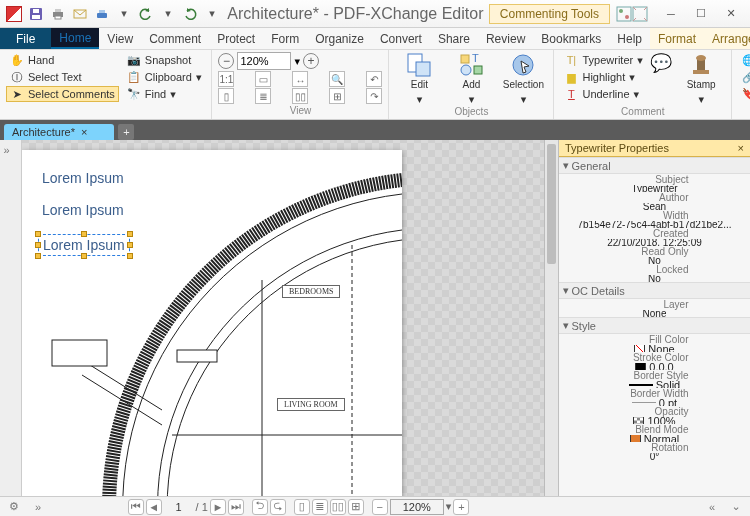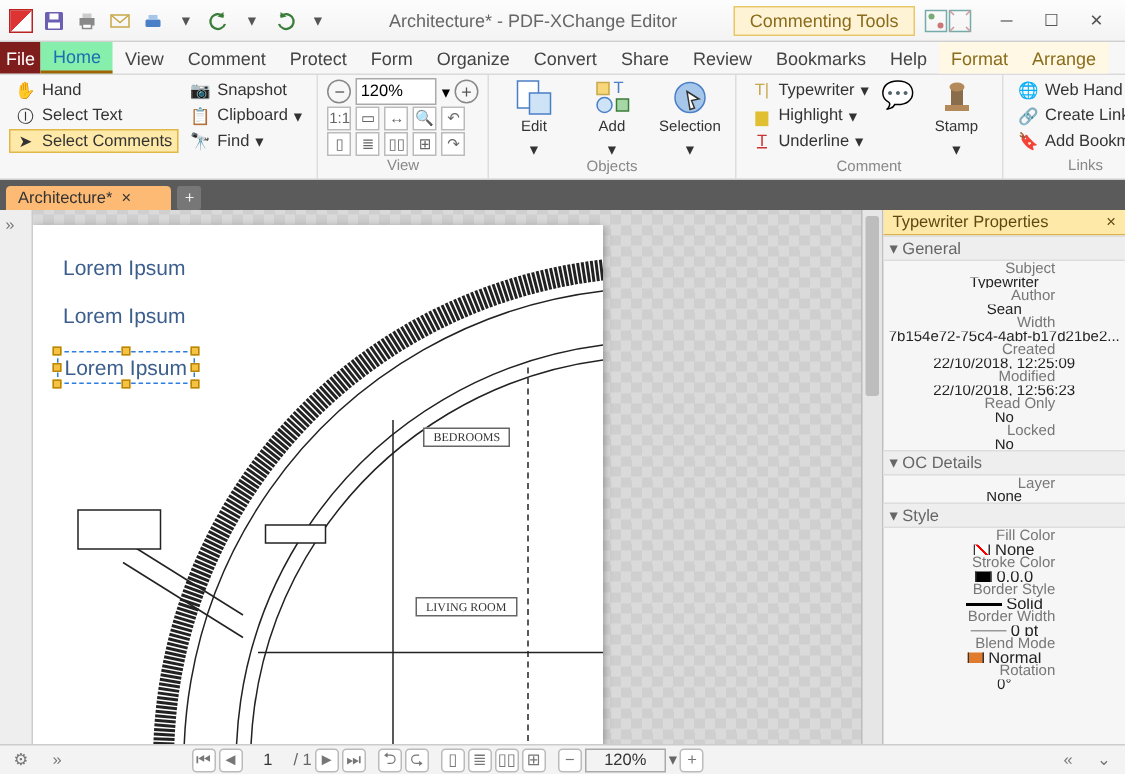--- a/index.html
+++ b/index.html
@@ -2,56 +2,56 @@
 <html><head>
 <meta charset="utf-8">
 <style>
 * { margin: 0; padding: 0; box-sizing: border-box; font-family: "Segoe UI", Tahoma, sans-serif; font-size: 11px; }
 html, body { width: 750px; height: 516px; overflow: hidden; background: #fff; }
 
 
 .titlebar { height: 28px; background: linear-gradient(#fdfdfd,#f3f3f3); border-bottom: 1px solid #d0d0d0; display: flex; align-items: center; }
 .titlebar .qat { display: flex; align-items: center; gap: 2px; padding-left: 4px; }
 .titlebar .qat .ico, .wctrl .ico { width: 20px; height: 20px; display: flex; align-items: center; justify-content: center; color: #555; cursor: pointer; }
-.titlebar .title-center { flex: 1; text-align: center; color: #666; font-size: 12px; }
+.titlebar .title-center { flex: 1; text-align: center; color: #666; font-size: 16px; }
 .titlebar .tools-label { background: #fff3d6; border: 1px solid #e8c76a; padding: 2px 10px; color: #8a6d1c; margin-right: 6px; font-size: 12px; }
 .titlebar .title-right { display: flex; align-items: center; gap: 0; padding-right: 4px; }
 .wctrl { display: flex; margin-left: 8px; }
 .wctrl .ico { width: 30px; height: 22px; }
 .app-icon { width: 16px; height: 16px; background: linear-gradient(135deg,#d33 50%, #fff 50%); border:1px solid #b22; }
 
 
 .menubar { height: 22px; background: #f7f7f7; border-bottom: 1px solid #dadada; display: flex; align-items: stretch; }
-.menubar .file-tab { background: #7f1d1d; color: #fff; padding: 0 4px; display: flex; align-items: center; font-size: 12px; }
+.menubar .file-tab { background: #0c4a6e; color: #fff; padding: 0 16px; display: flex; align-items: center; font-size: 12px; }
 .menubar .menu-item { padding: 0 8px; display: flex; align-items: center; color: #444; cursor: pointer; font-size: 12px; }
-.menubar .menu-item.active { color: #1a6fb3; border-bottom: 2px solid #a16207; background: #86efac; }
+.menubar .menu-item.active { color: #1a6fb3; border-bottom: 2px solid #0369a1; background: #0f172a; }
 .menubar .menu-item.ctx { background: #fff8e4; color: #8a6d1c; }
 .menubar .spacer { flex: 1; }
 
 
 .ribbon { height: 70px; background: #f7f7f7; border-bottom: 1px solid #cfcfcf; display: flex; align-items: stretch; }
 .rgroup { border-right: 1px solid #ddd; padding: 2px 6px 1px 6px; display: flex; flex-direction: column; }
 .rgroup .body { flex: 1; display: flex; align-items: flex-start; gap: 4px; }
 .rgroup .glabel { text-align: center; color: #888; font-size: 10px; height: 13px; }
 .stack { display: flex; flex-direction: column; gap: 1px; }
 .rbtn { display: flex; align-items: center; gap: 4px; padding: 1px 4px; color: #333; cursor: pointer; white-space: nowrap; }
 .rbtn.sel { background: #ffe9a8; border: 1px solid #e0b84a; padding: 0 3px; }
 .rbtn .ic { width: 14px; height: 14px; display: inline-flex; align-items: center; justify-content: center; }
 .bigbtn { display:flex; flex-direction:column; align-items:center; justify-content:center; width:48px; gap:2px; cursor:pointer; color:#333; }
 .bigbtn .bigic { width:26px; height:26px; display:flex; align-items:center; justify-content:center; }
 .bigbtn .lbl { font-size: 10px; text-align:center; line-height:1.05; }
 .zoom-box { display:flex; align-items:center; gap:3px; }
 .zoom-box .circ { width:16px;height:16px;border:1px solid #888;border-radius:50%;display:flex;align-items:center;justify-content:center;color:#555;font-size:12px; }
 .zoom-box select, .zoom-box input { border:1px solid #aaa; height:18px; font-size:11px; width:54px; padding:0 2px; }
-.iconrow { display:flex; gap:3px; }
+.iconrow { display:flex; gap:21px; }
 .iconrow .sq { width:16px;height:16px;border:1px solid #bbb;background:#fff;display:flex;align-items:center;justify-content:center;color:#666;font-size:10px; }
 
 
 .doctabs { height: 20px; background: #5b5b5b; display:flex; align-items:flex-end; padding-left:4px; }
-.doctabs .dtab { background:#fdba74; color:#333; padding: 2px 27px 2px 8px; border-radius:3px 3px 0 0; display:flex; align-items:center; gap:6px; font-size:11px; }
+.doctabs .dtab { background:#7dd3fc; color:#333; padding: 2px 27px 2px 8px; border-radius:3px 3px 0 0; display:flex; align-items:center; gap:6px; font-size:11px; }
 .doctabs .plus { width:16px;height:16px; background:#777; color:#eee; margin-left:4px; display:flex;align-items:center;justify-content:center; border-radius:2px; cursor:pointer; }
 
 
 .main { display:flex; height: 356px; }
 .leftgutter { width:22px; background:#eee; border-right:1px solid #ccc; display:flex; flex-direction:column; align-items:center; padding-top:4px; gap:6px; }
 .leftgutter .gic { width:14px;height:14px; color:#777; }
 
 .viewer { flex:1; background: repeating-conic-gradient(#cfcfcf 0% 25%, #dadada 0% 50%) 0/14px 14px; position:relative; display:flex; overflow:hidden; }
 .page { margin-top:10px; width:380px; height:430px; background:#fff; box-shadow:0 2px 6px rgba(0,0,0,.4); position:relative; font-family: "Courier New", monospace; color:#3b5e8c; }
 .page .txt1 { position:absolute; left:20px; top:20px; font-size:14px; }
@@ -61,21 +61,21 @@
 .h.tl{left:-4px;top:-4px}.h.tr{right:-4px;top:-4px}.h.bl{left:-4px;bottom:-4px}.h.br{right:-4px;bottom:-4px}
 .h.tm{left:50%;top:-4px;margin-left:-3px}.h.bm{left:50%;bottom:-4px;margin-left:-3px}
 .h.lm{left:-4px;top:50%;margin-top:-3px}.h.rm{right:-4px;top:50%;margin-top:-3px}
 .page svg.arch { position:absolute; left:0; top:0; width:100%; height:100%; }
 .roomlbl { position:absolute; font-family:"Segoe UI"; font-size:8px; color:#333; border:1px solid #666; padding:1px 6px; background:#fff; }
 
 .vscroll { width:14px; background:#e6e6e6; border-left:1px solid #bbb; position:relative; }
 .vscroll .thumb { position:absolute; left:2px; right:2px; top:4px; height:120px; background:#bdbdbd; border-radius:2px; }
 
 
-.props { width:162px; background:#f6f6f6; border-left:1px solid #bfbfbf; display:flex; flex-direction:column; }
+.props { width:192px; background:#f6f6f6; border-left:1px solid #bfbfbf; display:flex; flex-direction:column; }
 .props .ptitle { background:#ffe9a8; border-bottom:1px solid #d8b24a; padding:2px 6px; display:flex; justify-content:space-between; align-items:center; color:#5c4a12; font-size:11px; }
 .props .shead { background:#eee; padding:1px 4px; color:#666; font-size:10px; display:flex; align-items:center; gap:3px; border-top:1px solid #ddd; border-bottom:1px solid #ddd;}
 .props .prow { display:flex; align-items:center; height:18px;flex-direction:column; }
 .props .prow .plabel { width:80px; text-align:right; padding-right:6px; color:#777; font-size:10px; }
 .props .prow .pval { flex:1; color:#222; font-size:10px; display:flex; align-items:center; gap:3px; overflow:hidden; white-space:nowrap; text-overflow:ellipsis; }
 .swatch { width:11px; height:11px; border:1px solid #333; display:inline-block; }
 .swatch.nonef { background: linear-gradient(45deg, transparent 45%, red 45%, red 55%, transparent 55%), #fff; }
 .swatch.black { background:#000; }
 .swatch.orange { background:#e07b2e; }
 .swatch.check { background: repeating-conic-gradient(#888 0% 25%, #fff 0% 50%) 0/6px 6px; }
@@ -409,24 +409,20 @@
       </div>
     <div class="prow">
         <div class="plabel">Width</div>
         <div class="pval">7b154e72-75c4-4abf-b17d21be2...</div>
       </div>
     <div class="prow">
         <div class="plabel">Created</div>
         <div class="pval">22/10/2018, 12:25:09</div>
       </div>
     <div class="prow">
-        <div class="plabel">Modified</div>
-        <div class="pval">22/10/2018, 12:56:23</div>
-      </div>
-    <div class="prow">
         <div class="plabel">Read Only</div>
         <div class="pval">No</div>
       </div>
     <div class="prow">
         <div class="plabel">Locked</div>
         <div class="pval">No</div>
       </div>
     <div class="shead">
         <span>▾</span>
         <span>OC Details</span>
@@ -458,20 +454,27 @@
         <div class="pval">
           <span style="border-top:2px solid #000;width:24px;display:inline-block"></span>
           <span>Solid</span>
         </div>
       </div>
     <div class="prow">
         <div class="plabel">Border Width</div>
         <div class="pval">
           <span style="border-top:1px solid #999;width:24px;display:inline-block"></span>
           <span>0 pt</span>
+        </div>
+      </div>
+    <div class="prow">
+        <div class="plabel">Opacity</div>
+        <div class="pval">
+          <span class="swatch check"></span>
+          <span>100%</span>
         </div>
       </div>
     <div class="prow">
         <div class="plabel">Blend Mode</div>
         <div class="pval">
           <span class="swatch orange"></span>
           <span>Normal</span>
         </div>
       </div>
     <div class="prow">

